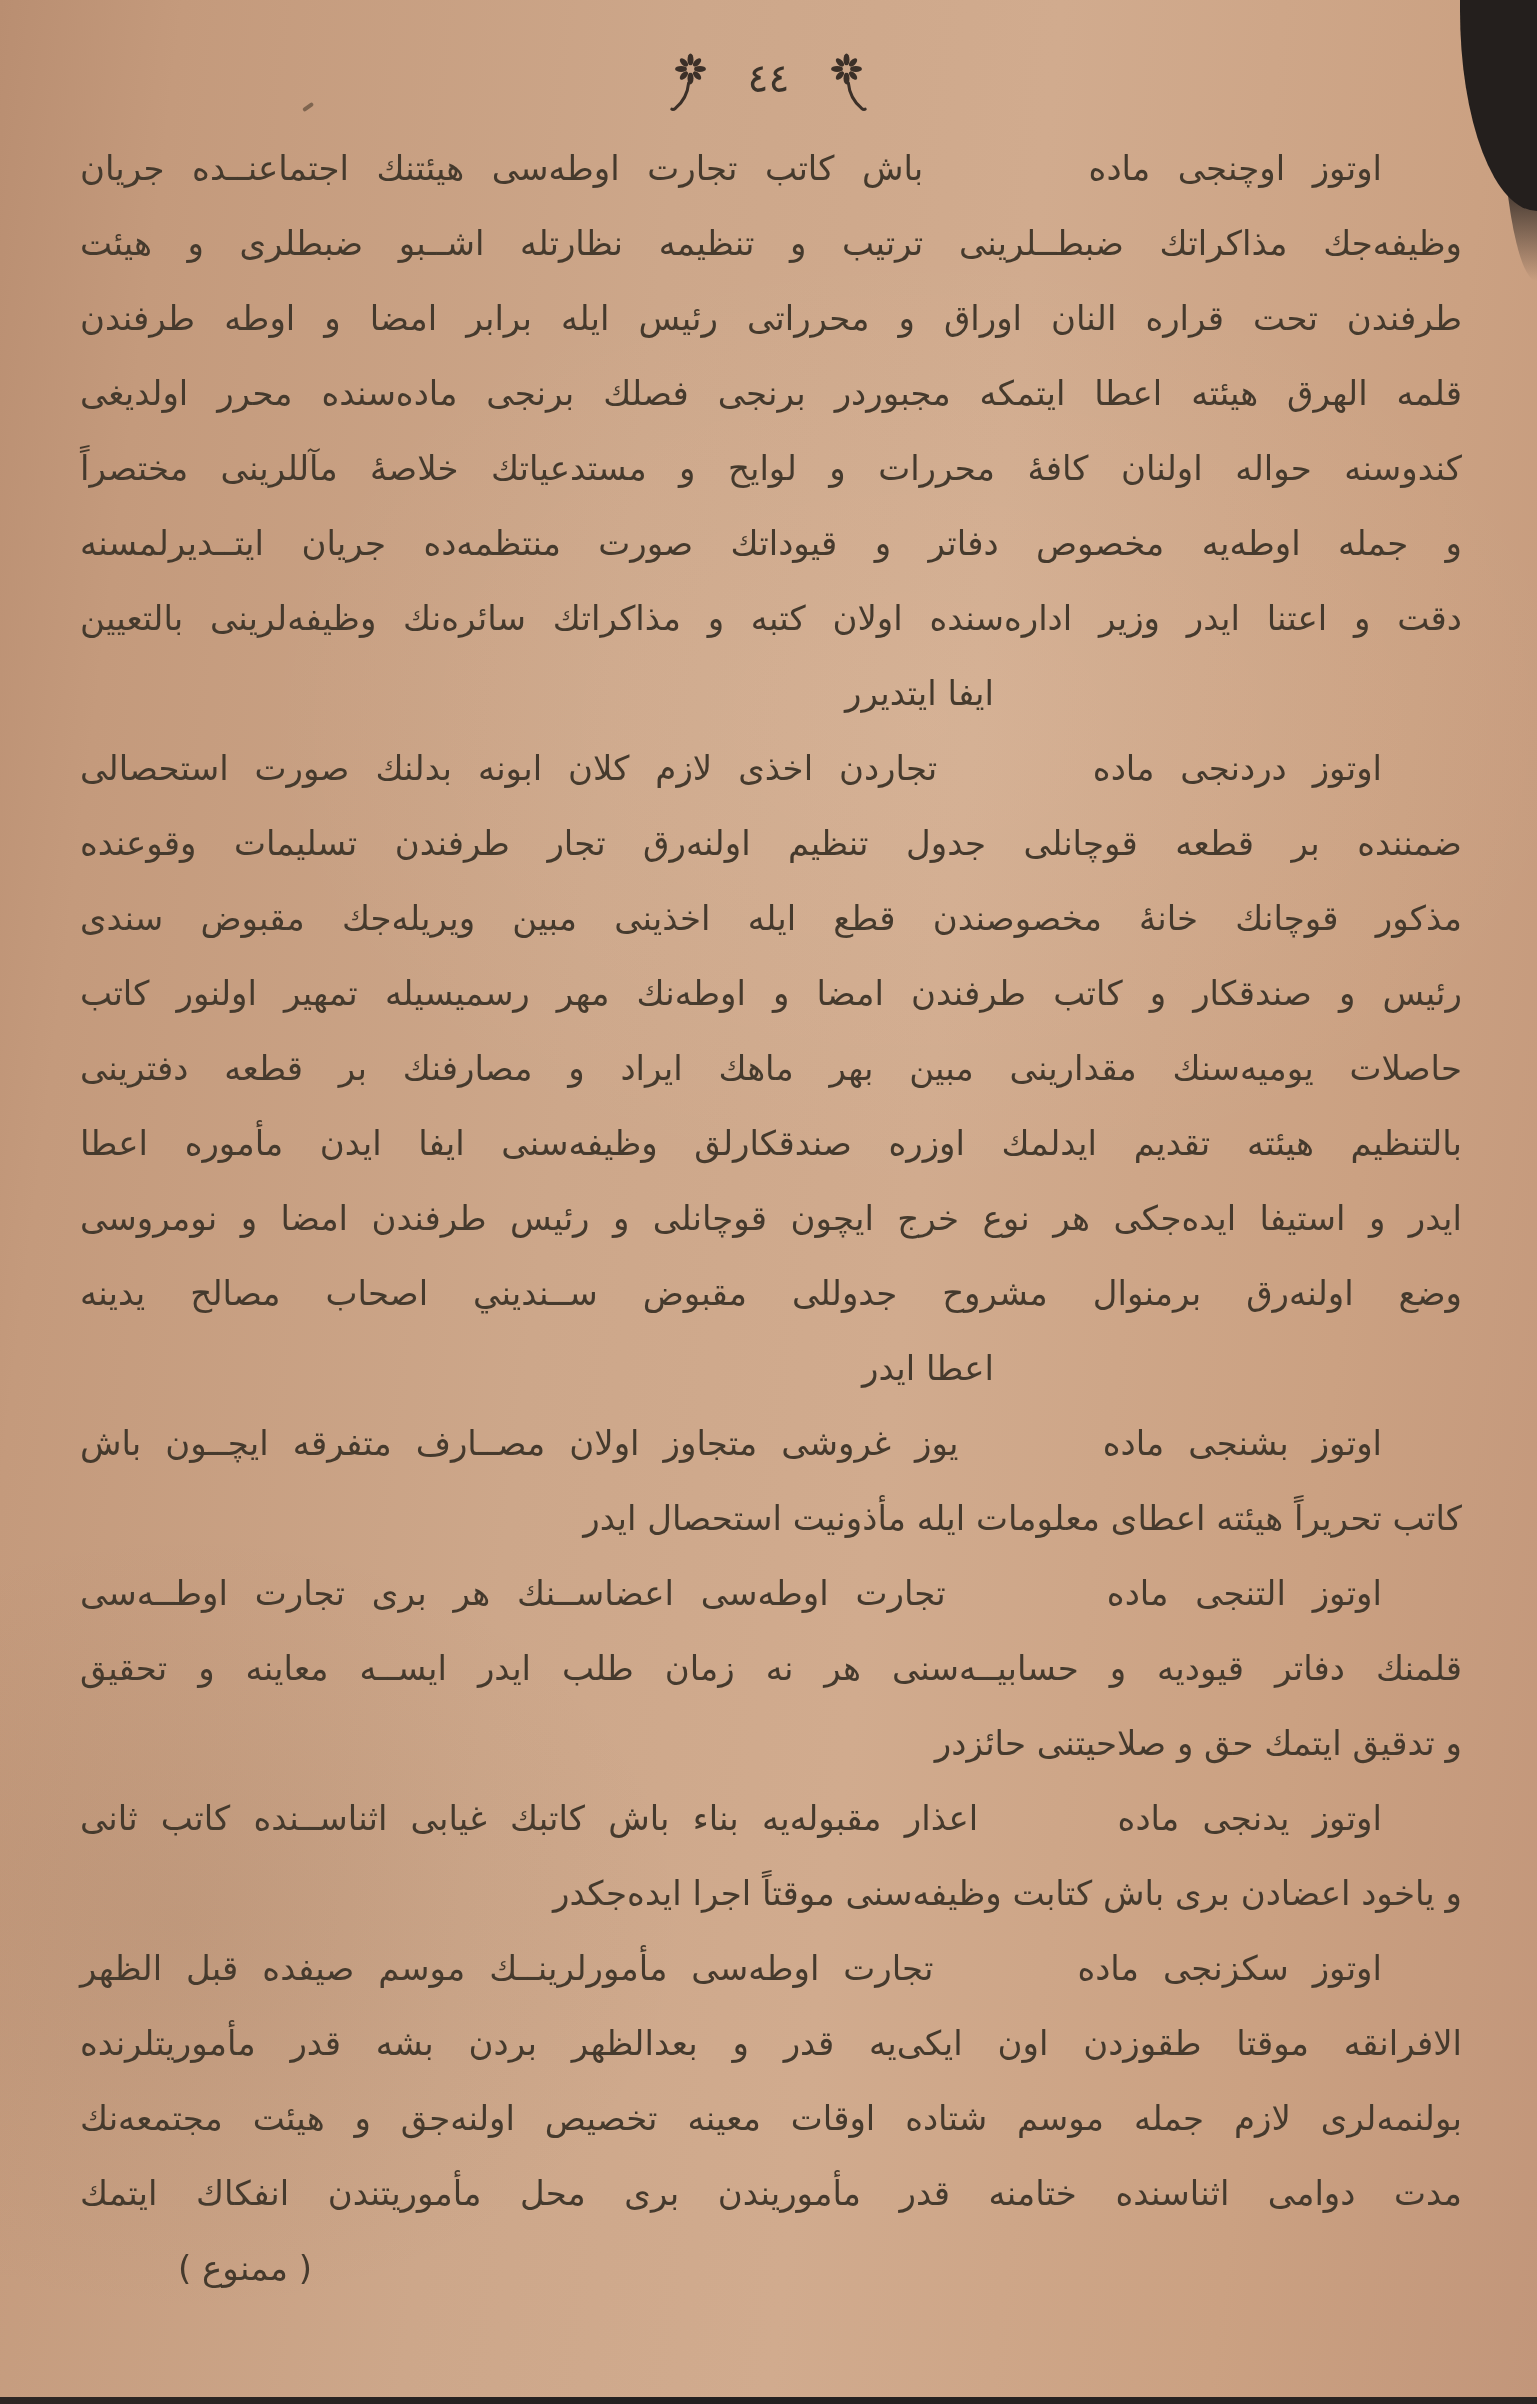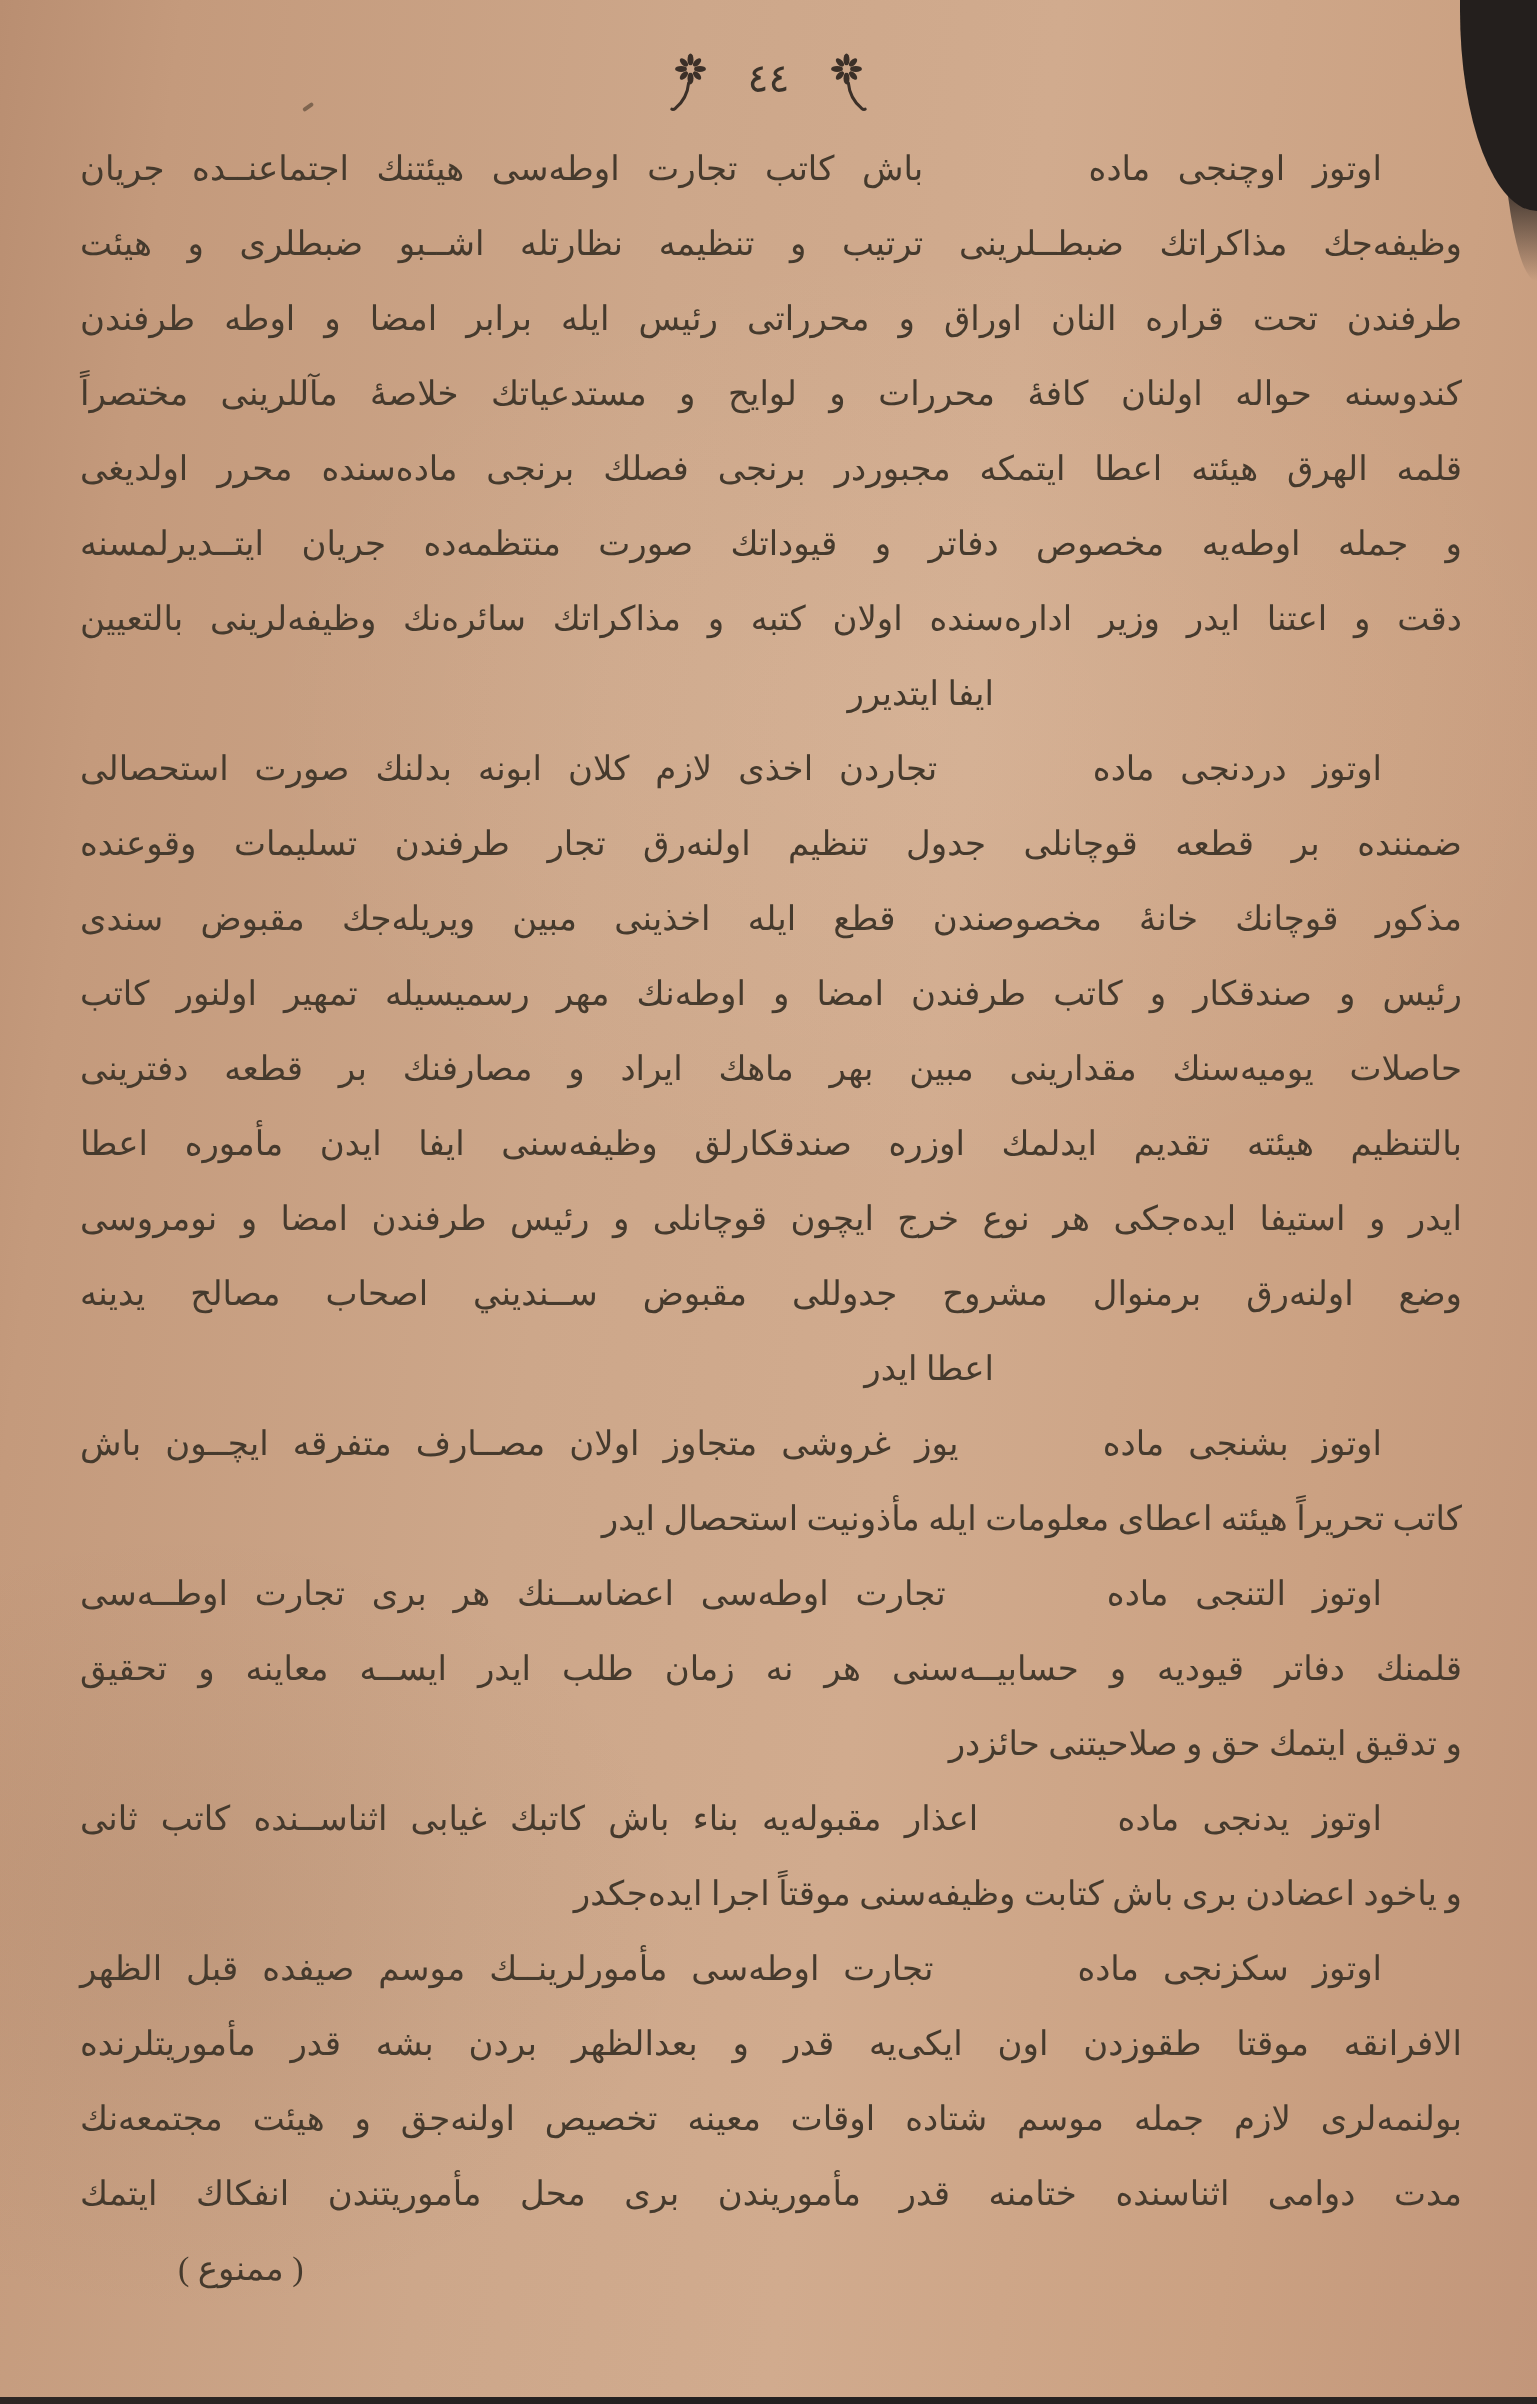--- a/index.html
+++ b/index.html
@@ -45,21 +45,20 @@
     font-size:39px;letter-spacing:7.5px;color:#3c332a;
     line-height:56px;transform:translateY(-3.7px);
   }
   .fleuron{display:inline-block;width:43px;height:62px;}
   .fleuron.flip{transform:scaleX(-1);}
   .text-block{
     position:absolute;top:131px;left:80px;width:1382px;
     direction:rtl;
     font-size:34px;
     color:#453a2d;
-    font-family:Liberation Serif, serif;
   }
   .line{
     height:75px;line-height:75px;
     text-align:right;
     text-rendering:optimizeLegibility;
   }
   .line.full,.line.article{
     text-align:justify;
     text-align-last:justify;
   }
@@ -109,22 +108,22 @@
         </g>
         <path d="M21 33 C 20 44 14 54 7 60 C 5.5 61.2 4 61.5 3 61" fill="none" stroke="#3c3028" stroke-width="3.2" stroke-linecap="round"></path>
       </svg>
     </span>
   </div>
 
   <div class="text-block">
       <div class="line article">اوتوز اوچنجى ماده&nbsp;&nbsp;&nbsp;&nbsp;&nbsp; باش كاتب تجارت اوطه‌سى هيئتنك اجتماعنــده جريان</div>
       <div class="line full">وظيفه‌جك مذاكراتك ضبطــلرينى ترتيب و تنظيمه نظارتله اشــبو ضبطلرى و هيئت</div>
       <div class="line full">طرفندن تحت قراره النان اوراق و محرراتى رئيس ايله برابر امضا و اوطه طرفندن</div>
+      <div class="line full">قلمه الهرق هيئته اعطا ايتمكه مجبوردر برنجى فصلك برنجى ماده‌سنده محرر اولديغى</div>
       <div class="line full">كندوسنه حواله اولنان كافۀ محررات و لوايح و مستدعياتك خلاصۀ مآللرينى مختصراً</div>
-      <div class="line full">قلمه الهرق هيئته اعطا ايتمكه مجبوردر برنجى فصلك برنجى ماده‌سنده محرر اولديغى</div>
       <div class="line full">و جمله اوطه‌يه مخصوص دفاتر و قيوداتك صورت منتظمه‌ده جريان ايتــديرلمسنه</div>
       <div class="line full">دقت و اعتنا ايدر وزير اداره‌سنده اولان كتبه و مذاكراتك سائره‌نك وظيفه‌لرينى بالتعيين</div>
       <div class="line center">ايفا ايتديرر</div>
       <div class="line article">اوتوز دردنجى ماده&nbsp;&nbsp;&nbsp;&nbsp;&nbsp; تجاردن اخذى لازم كلان ابونه بدلنك صورت استحصالى</div>
       <div class="line full">ضمننده بر قطعه قوچانلى جدول تنظيم اولنه‌رق تجار طرفندن تسليمات وقوعنده</div>
       <div class="line full">مذكور قوچانك خانۀ مخصوصندن قطع ايله اخذينى مبين ويريله‌جك مقبوض سندى</div>
       <div class="line full">رئيس و صندقكار و كاتب طرفندن امضا و اوطه‌نك مهر رسميسيله تمهير اولنور كاتب</div>
       <div class="line full">حاصلات يوميه‌سنك مقدارينى مبين بهر ماهك ايراد و مصارفنك بر قطعه دفترينى</div>
       <div class="line full">بالتنظيم هيئته تقديم ايدلمك اوزره صندقكارلق وظيفه‌سنى ايفا ايدن مأموره اعطا</div>
       <div class="line full">ايدر و استيفا ايده‌جكى هر نوع خرج ايچون قوچانلى و رئيس طرفندن امضا و نومروسى</div>

